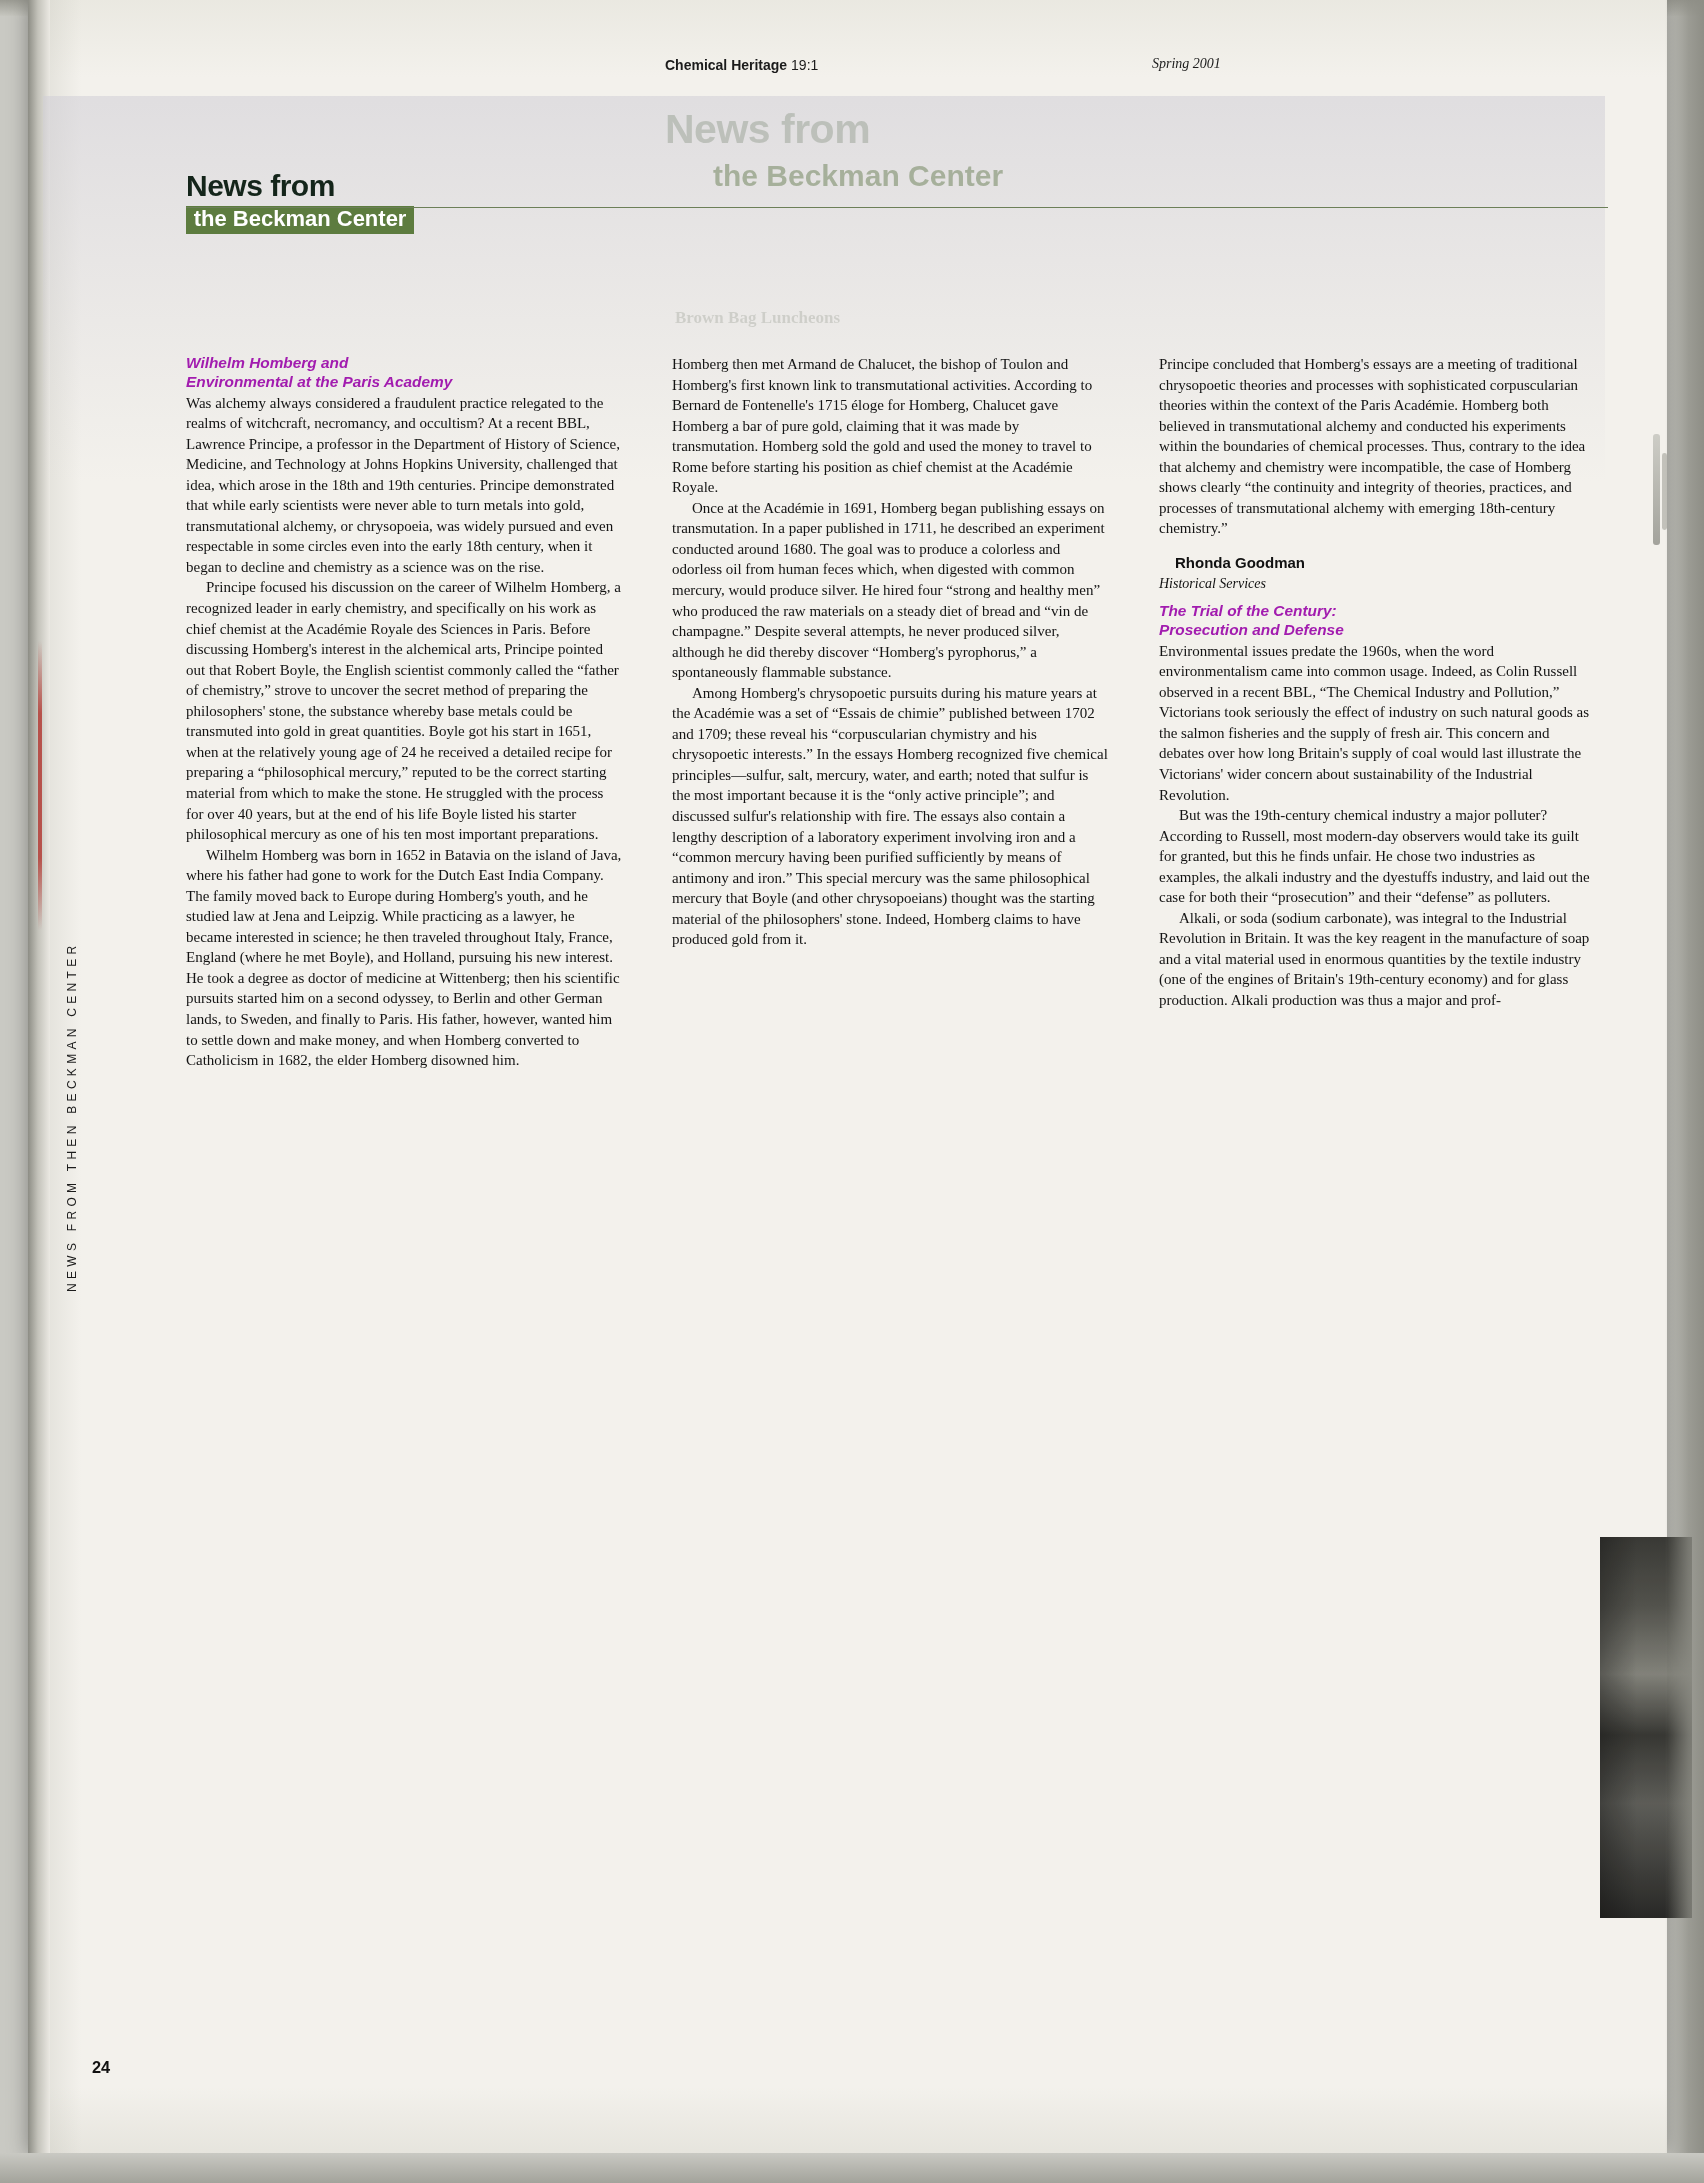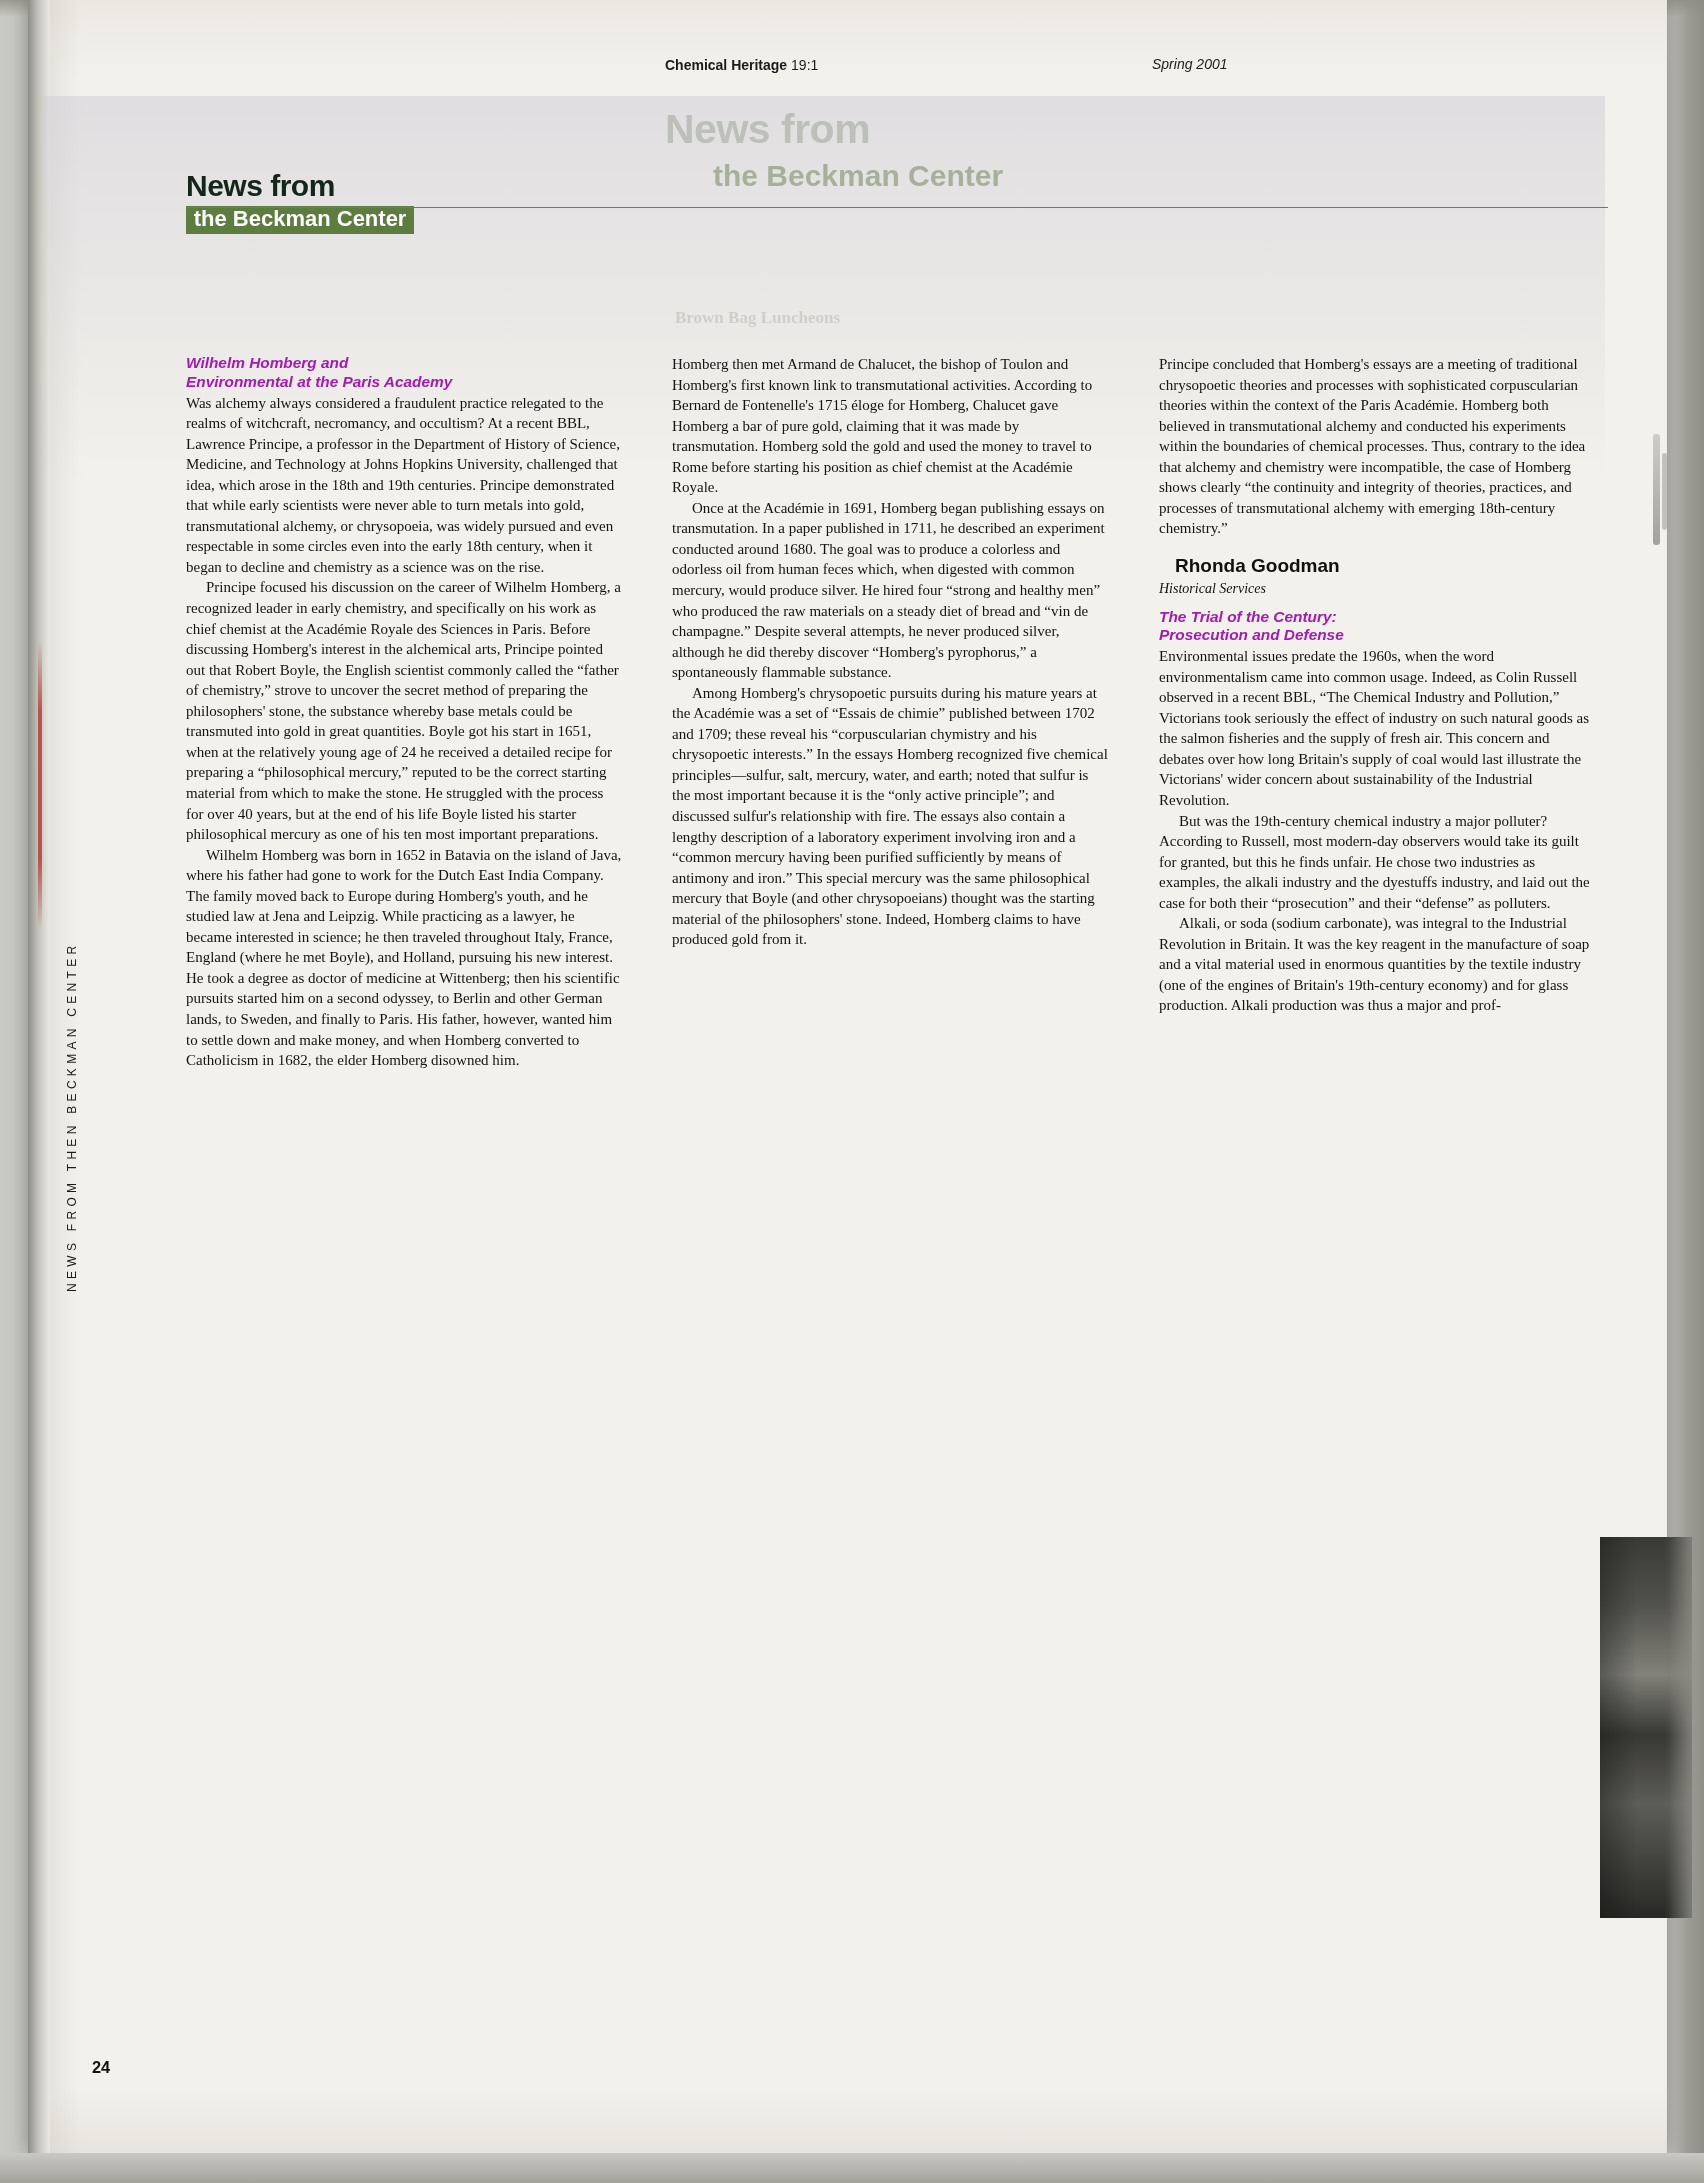--- a/index.html
+++ b/index.html
@@ -130,21 +130,21 @@
     top: 57px;
     font-family: "Liberation Sans", sans-serif;
     font-size: 14px;
     color: #1b1b1b;
   }
   .running-head b { font-weight: bold; }
   .running-date {
     position: absolute;
     left: 1152px;
     top: 56px;
-    font-family: Liberation Sans, sans-serif;
+    font-family: Liberation Serif, serif;
     font-style: italic;
     font-size: 14px;
     color: #1b1b1b;
   }
   .masthead {
     position: absolute;
     left: 186px;
     top: 171px;
     font-family: "Liberation Sans", sans-serif;
     font-weight: bold;
@@ -224,21 +224,21 @@
     line-height: 1.22;
     color: #a21caf;
     margin: 0 0 1px 0;
     text-indent: 0;
   }
   .subhead.spaced { }
 
   .byline {
     font-family: "Liberation Sans", sans-serif;
     font-weight: bold;
-    font-size: 19px;
+    font-size: 15px;
     margin-top: 14.5px;
     text-indent: 0;
     color: #111;
     padding-left: 16px;
   }
   .byline-sub {
     font-family: "Liberation Serif", serif;
     font-style: italic;
     font-size: 14px;
     text-indent: 0;

